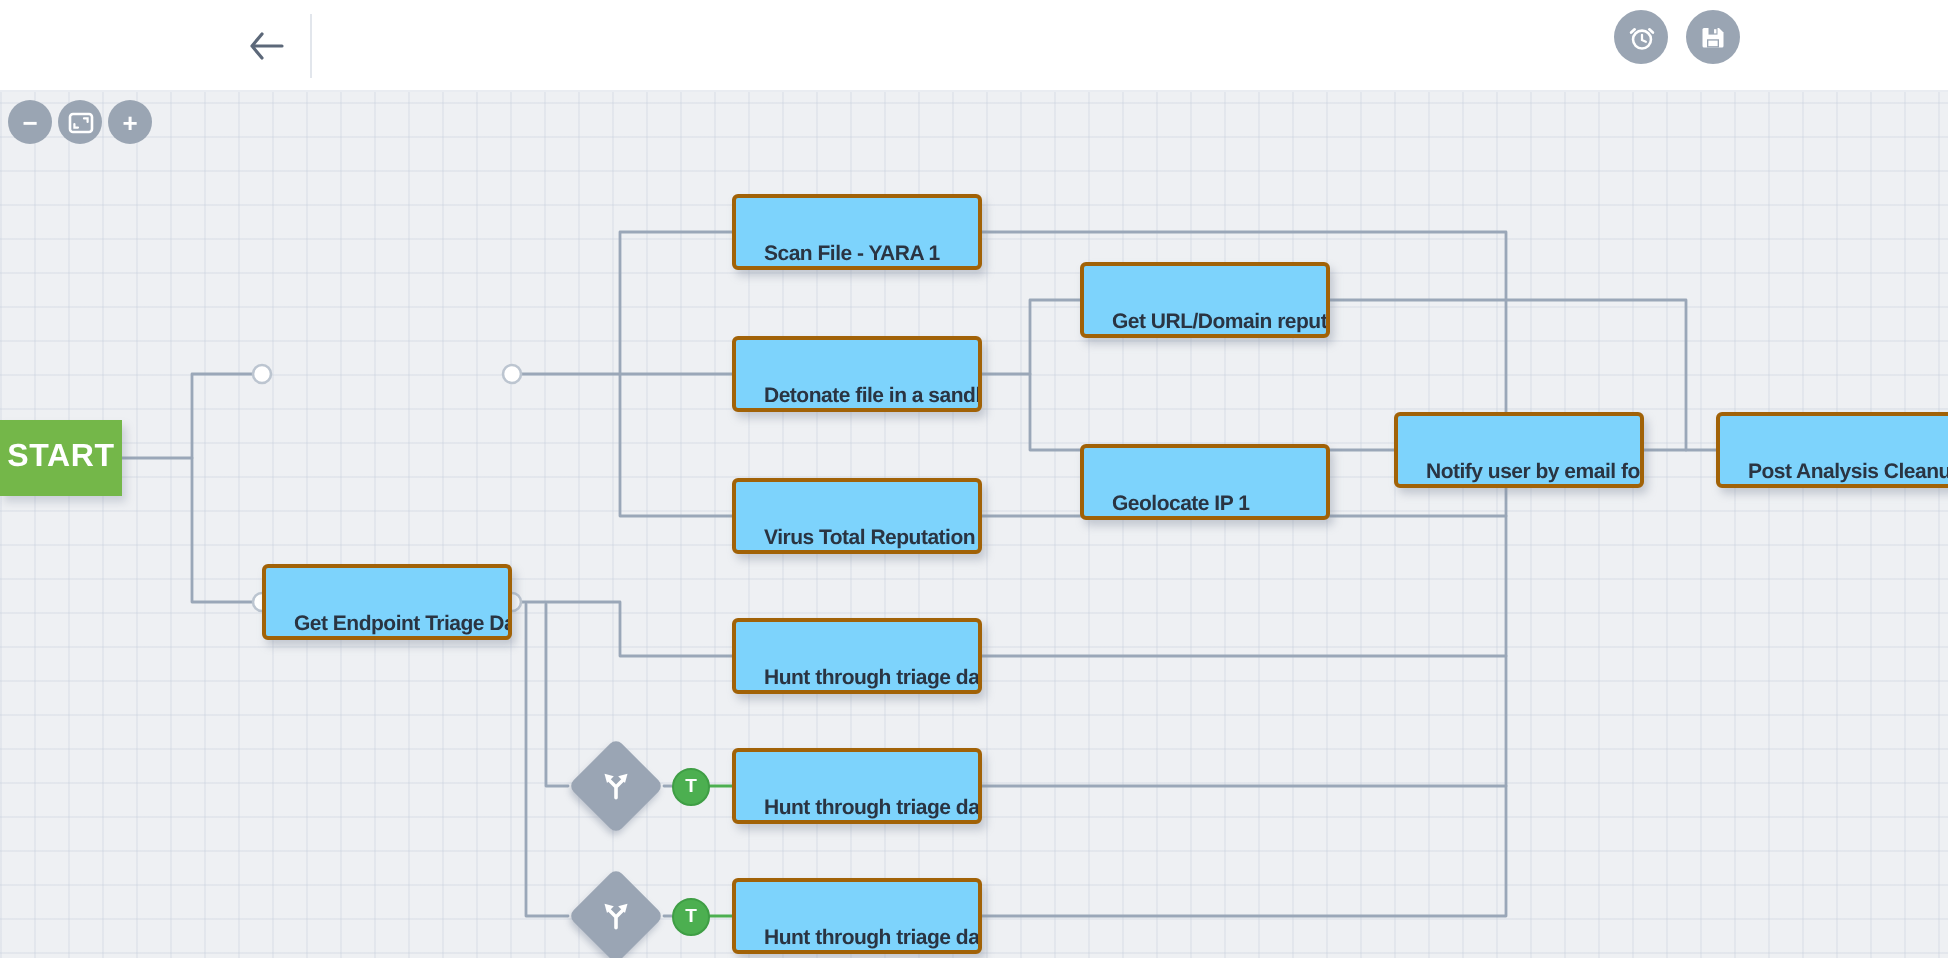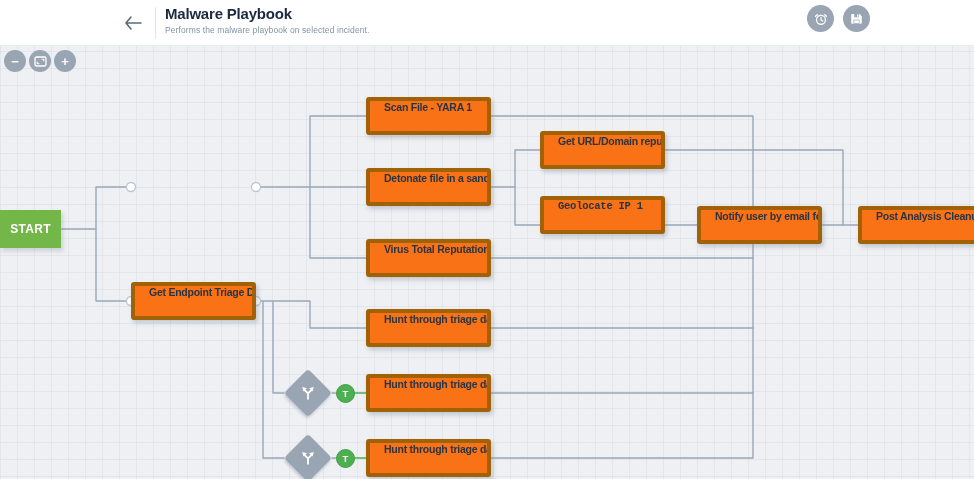--- a/index.html
+++ b/index.html
@@ -46,35 +46,35 @@
   }
 
   
   svg.edges { position:absolute; left:0; top:0; z-index:1; }
   .edge { stroke:#9aa7b8; stroke-width:1.4; fill:none; stroke-linejoin:round; stroke-linecap:round; }
   .edge-green { stroke:#4caf50; stroke-width:1.6; fill:none; stroke-linecap:round; }
   .port { fill:#ffffff; stroke:#bcc5d0; stroke-width:1.3; }
 
   
   .node {
-    position:absolute; width:125px; height:38px; background:#f97316;
-    border:4px solid #a16207; border-radius:3px; z-index:5;
+    position:absolute; width:125px; height:38px; background:#7dd3fc;
+    border:2px solid #a16207; border-radius:3px; z-index:5;
     box-shadow:2px 3px 4px rgba(125,136,155,0.38);
-    display:flex; align-items:flex-start; padding-left:14px; cursor:pointer;
+    display:flex; align-items:flex-end; padding-left:14px; cursor:pointer;
   }
   .node span {
     font-size:10.5px; font-weight:700; color:#2a3442; letter-spacing:-0.25px;
     white-space:nowrap; overflow:hidden;
   }
   .start-node {
     position:absolute; left:0; top:210px; width:61px; height:38px; background:#74b749;
     z-index:5; display:flex; align-items:center; justify-content:center; cursor:pointer;
     box-shadow:2px 3px 4px rgba(125,136,155,0.3);
   }
-  .start-node span { color:#ffffff; font-size:12px; font-weight:800; letter-spacing:0.3px; }
+  .start-node span { color:#ffffff; font-size:16px; font-weight:800; letter-spacing:0.3px; }
 
   
   .diamond {
     position:absolute; width:34px; height:34px; background:#9aa5b4; border-radius:4px;
     transform:rotate(45deg); z-index:5; cursor:pointer;
     box-shadow:1px 2px 3px rgba(125,136,155,0.4);
     display:flex; align-items:center; justify-content:center;
   }
   .diamond .fork { transform:rotate(-45deg); display:flex; }
 
@@ -129,24 +129,20 @@
     <circle class="port" cx="256" cy="301" r="4.5"></circle>
   </svg>
 
   <div class="header">
     <button class="back-btn">
       <svg width="18" height="14" viewBox="0 0 18 14">
         <path d="M7 1 L2 7 L7 13 M2 7 H17" stroke="#5c6879" stroke-width="1.6" fill="none" stroke-linecap="round" stroke-linejoin="round"></path>
       </svg>
     </button>
     <div class="hdr-divider"></div>
-    <div class="title-block">
-      <div class="page-title">Malware Playbook</div>
-      <div class="page-subtitle">Performs the malware playbook on selected incident.</div>
-    </div>
     <div class="hdr-actions">
       <button class="circle-btn">
         <svg width="16" height="16" viewBox="0 0 20 20">
           <circle cx="10" cy="11" r="5.6" stroke="#ffffff" stroke-width="1.6" fill="none"></circle>
           <path d="M10 8 V11.3 L12.4 12.4" stroke="#ffffff" stroke-width="1.4" fill="none" stroke-linecap="round"></path>
           <path d="M5.4 4.6 L3.2 6.6 M14.6 4.6 L16.8 6.6" stroke="#ffffff" stroke-width="1.7" fill="none" stroke-linecap="round"></path>
         </svg>
       </button>
       <button class="circle-btn">
         <svg width="15" height="15" viewBox="0 0 20 20">
@@ -196,21 +192,21 @@
   </div>
   <div class="node" style="left:366px; top:374px;">
     <span>Hunt through triage data ...</span>
   </div>
   <div class="node" style="left:366px; top:439px;">
     <span>Hunt through triage data...</span>
   </div>
   <div class="node" style="left:540px; top:131px;">
     <span>Get URL/Domain reputat...</span>
   </div>
-  <div class="node" style="left:540px; top:196px;font-family:Liberation Mono, monospace;">
+  <div class="node" style="left:540px; top:222px;">
     <span>Geolocate IP 1</span>
   </div>
   <div class="node" style="left:697px; top:206px;">
     <span>Notify user by email for...</span>
   </div>
   <div class="node" style="left:858px; top:206px; width:120px;">
     <span>Post Analysis Cleanup 1</span>
   </div>
 
   <div class="diamond" style="left:291px; top:376px;">

